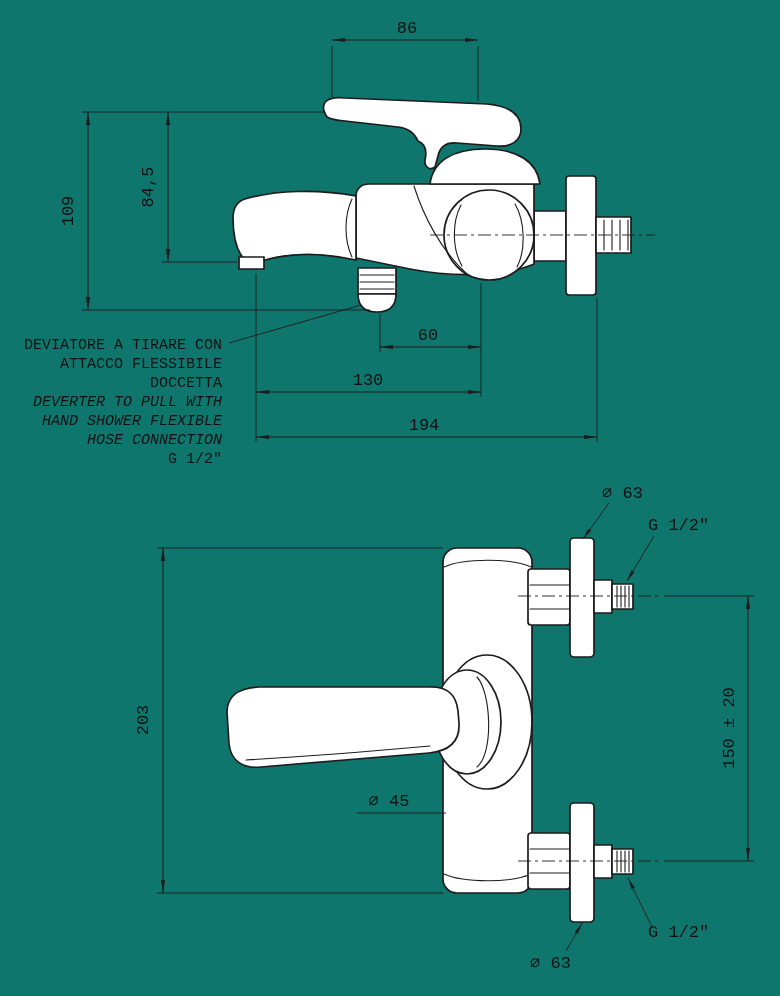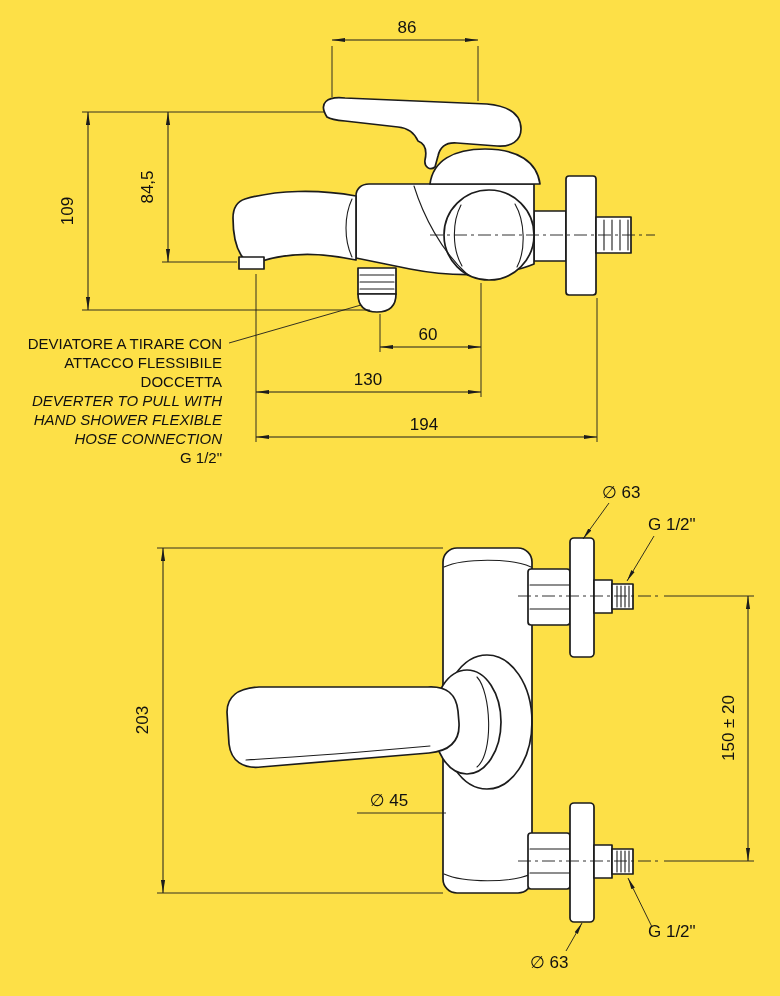--- a/index.html
+++ b/index.html
@@ -1,17 +1,17 @@
 <!DOCTYPE html>
 <html><head>
 <meta charset="utf-8">
 <style>
   html,body{margin:0;padding:0;background:#fff;}
-  .canvas{width:780px;height:996px;background:#fde047;position:relative;overflow:hidden;
-          font-family:Liberation Sans, sans-serif;}
+  .canvas{width:780px;height:996px;background:#0f766e;position:relative;overflow:hidden;
+          font-family:Liberation Mono, monospace;}
   svg{display:block;}
   .outline{fill:#ffffff;stroke:#1c1c1c;stroke-width:1.7;stroke-linejoin:round;stroke-linecap:round;}
   .openline{fill:none;stroke:#1c1c1c;stroke-width:1.7;stroke-linejoin:round;stroke-linecap:round;}
   .detail{fill:none;stroke:#1c1c1c;stroke-width:1.1;stroke-linecap:round;}
   .dim{stroke:#1c1c1c;stroke-width:1;fill:none;}
   .ext{stroke:#1c1c1c;stroke-width:0.9;fill:none;}
   .cl{stroke:#1c1c1c;stroke-width:0.9;fill:none;stroke-dasharray:13 4 3 4;}
   .dimtext{font-size:17px;fill:#111111;}
   .notetext{font-size:15px;fill:#111111;}
   .it{font-style:italic;}

